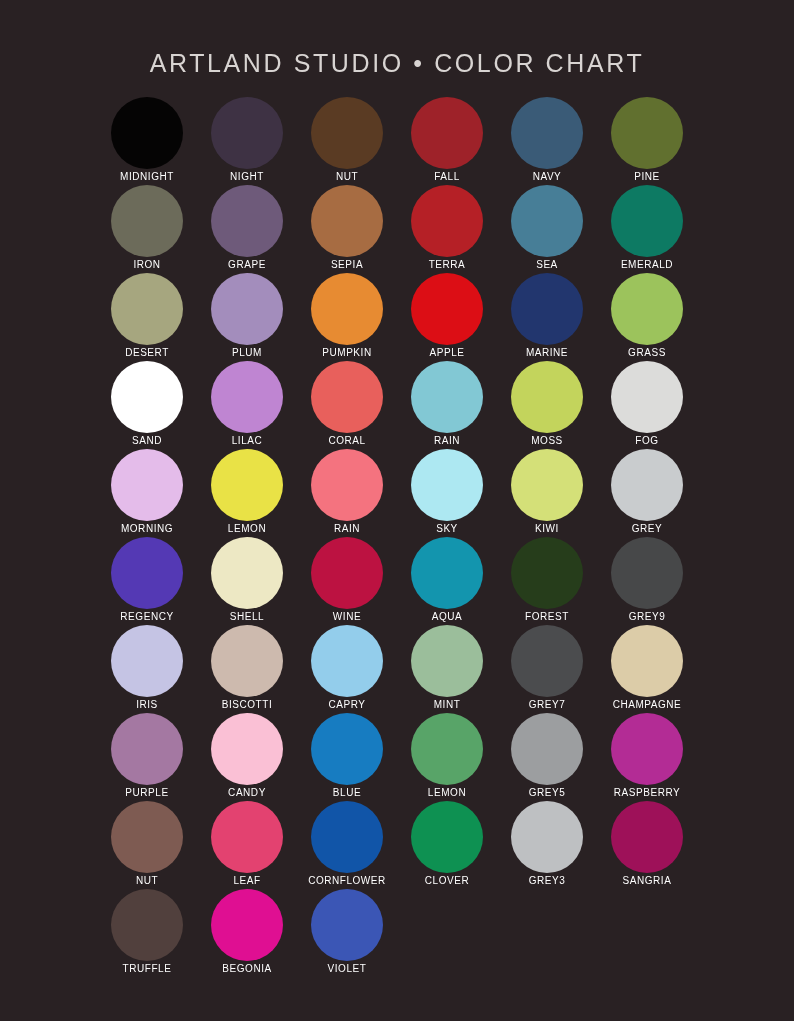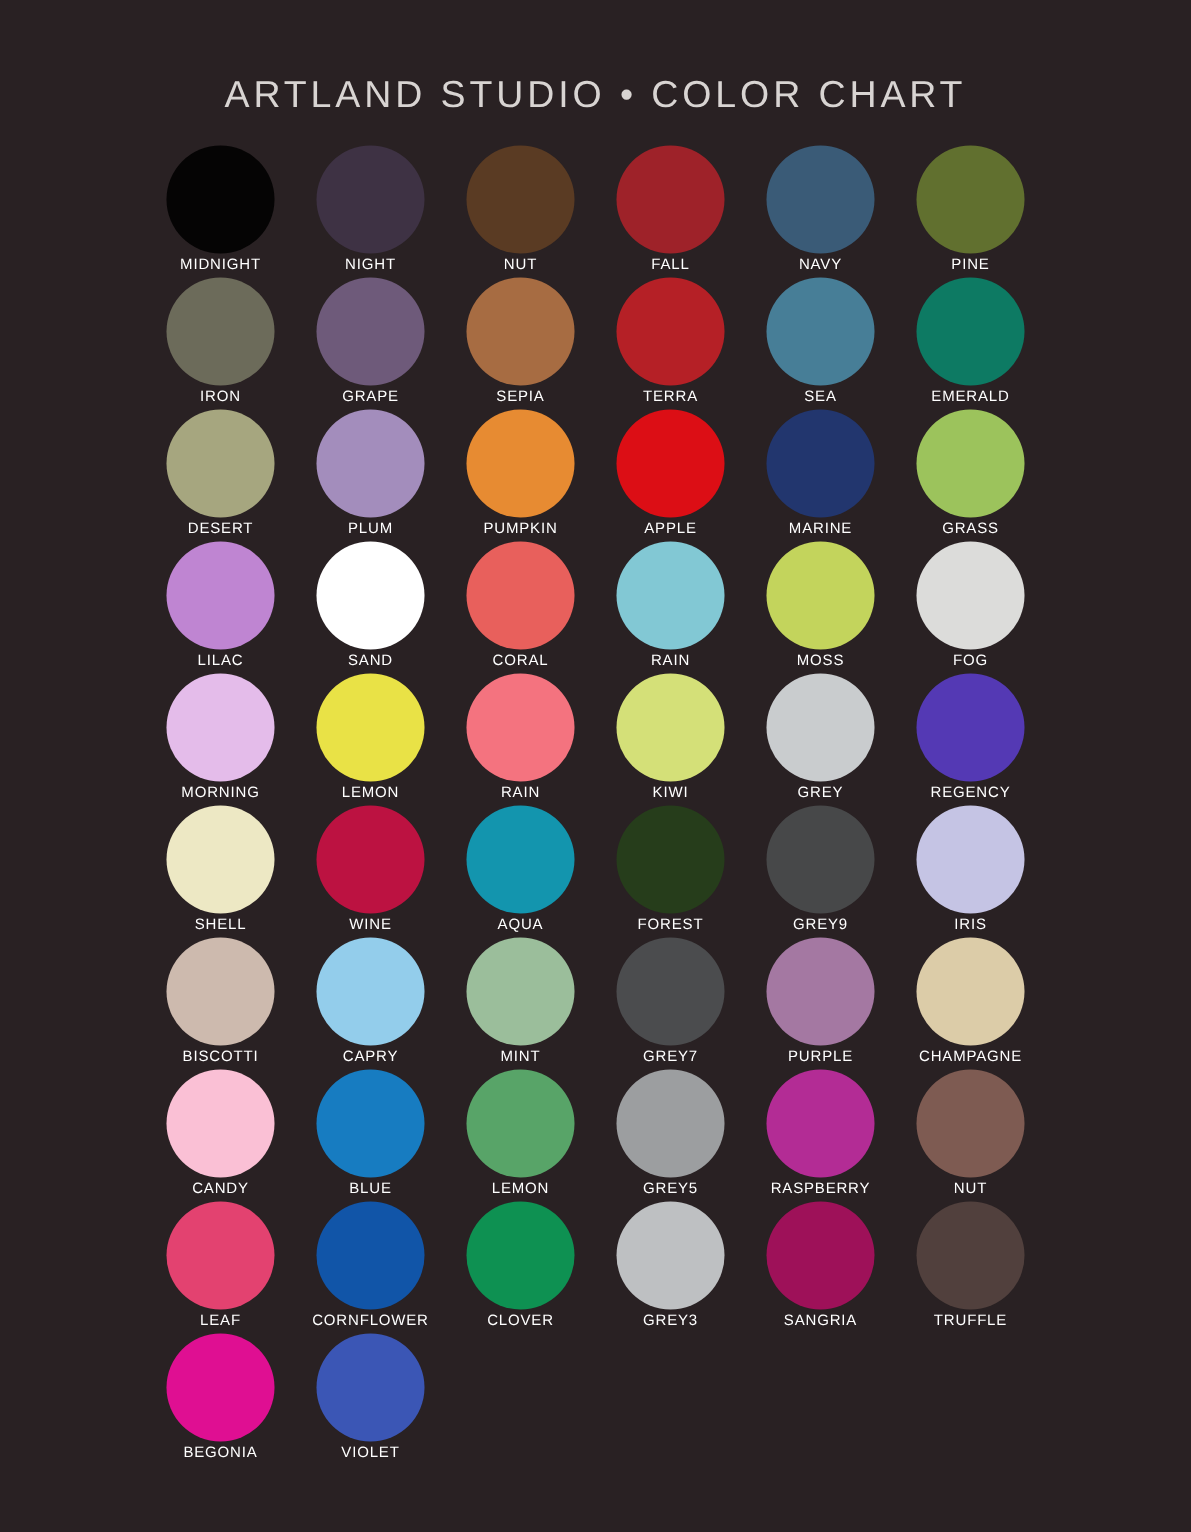--- a/index.html
+++ b/index.html
@@ -137,28 +137,28 @@
       </div>
       <div class="swatch-cell">
         <div class="swatch-dot" style="background-color: rgb(34, 54, 110);"></div>
         <div class="swatch-label">MARINE</div>
       </div>
       <div class="swatch-cell">
         <div class="swatch-dot" style="background-color: rgb(156, 195, 92);"></div>
         <div class="swatch-label">GRASS</div>
       </div>
       <div class="swatch-cell">
+        <div class="swatch-dot" style="background-color: rgb(255, 255, 255);"></div>
+        <div class="swatch-label">SAND</div>
+      </div>
+      <div class="swatch-cell">
         <div class="swatch-dot" style="background-color: rgb(191, 133, 210);"></div>
         <div class="swatch-label">LILAC</div>
       </div>
       <div class="swatch-cell">
-        <div class="swatch-dot" style="background-color: rgb(255, 255, 255);"></div>
-        <div class="swatch-label">SAND</div>
-      </div>
-      <div class="swatch-cell">
         <div class="swatch-dot" style="background-color: rgb(232, 96, 92);"></div>
         <div class="swatch-label">CORAL</div>
       </div>
       <div class="swatch-cell">
         <div class="swatch-dot" style="background-color: rgb(130, 200, 212);"></div>
         <div class="swatch-label">RAIN</div>
       </div>
       <div class="swatch-cell">
         <div class="swatch-dot" style="background-color: rgb(195, 212, 92);"></div>
         <div class="swatch-label">MOSS</div>
@@ -173,20 +173,24 @@
       </div>
       <div class="swatch-cell">
         <div class="swatch-dot" style="background-color: rgb(233, 226, 70);"></div>
         <div class="swatch-label">LEMON</div>
       </div>
       <div class="swatch-cell">
         <div class="swatch-dot" style="background-color: rgb(244, 115, 127);"></div>
         <div class="swatch-label">RAIN</div>
       </div>
       <div class="swatch-cell">
+        <div class="swatch-dot" style="background-color: rgb(173, 232, 242);"></div>
+        <div class="swatch-label">SKY</div>
+      </div>
+      <div class="swatch-cell">
         <div class="swatch-dot" style="background-color: rgb(212, 224, 120);"></div>
         <div class="swatch-label">KIWI</div>
       </div>
       <div class="swatch-cell">
         <div class="swatch-dot" style="background-color: rgb(201, 204, 206);"></div>
         <div class="swatch-label">GREY</div>
       </div>
       <div class="swatch-cell">
         <div class="swatch-dot" style="background-color: rgb(84, 57, 180);"></div>
         <div class="swatch-label">REGENCY</div>
@@ -225,26 +229,26 @@
       </div>
       <div class="swatch-cell">
         <div class="swatch-dot" style="background-color: rgb(155, 190, 155);"></div>
         <div class="swatch-label">MINT</div>
       </div>
       <div class="swatch-cell">
         <div class="swatch-dot" style="background-color: rgb(75, 76, 78);"></div>
         <div class="swatch-label">GREY7</div>
       </div>
       <div class="swatch-cell">
+        <div class="swatch-dot" style="background-color: rgb(220, 204, 168);"></div>
+        <div class="swatch-label">CHAMPAGNE</div>
+      </div>
+      <div class="swatch-cell">
         <div class="swatch-dot" style="background-color: rgb(164, 120, 162);"></div>
         <div class="swatch-label">PURPLE</div>
-      </div>
-      <div class="swatch-cell">
-        <div class="swatch-dot" style="background-color: rgb(220, 204, 168);"></div>
-        <div class="swatch-label">CHAMPAGNE</div>
       </div>
       <div class="swatch-cell">
         <div class="swatch-dot" style="background-color: rgb(250, 192, 213);"></div>
         <div class="swatch-label">CANDY</div>
       </div>
       <div class="swatch-cell">
         <div class="swatch-dot" style="background-color: rgb(23, 124, 193);"></div>
         <div class="swatch-label">BLUE</div>
       </div>
       <div class="swatch-cell">

